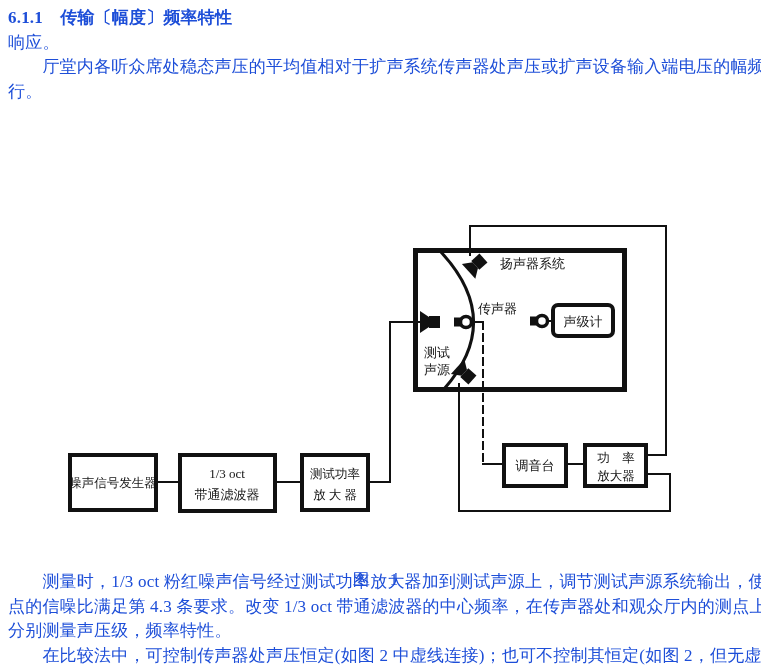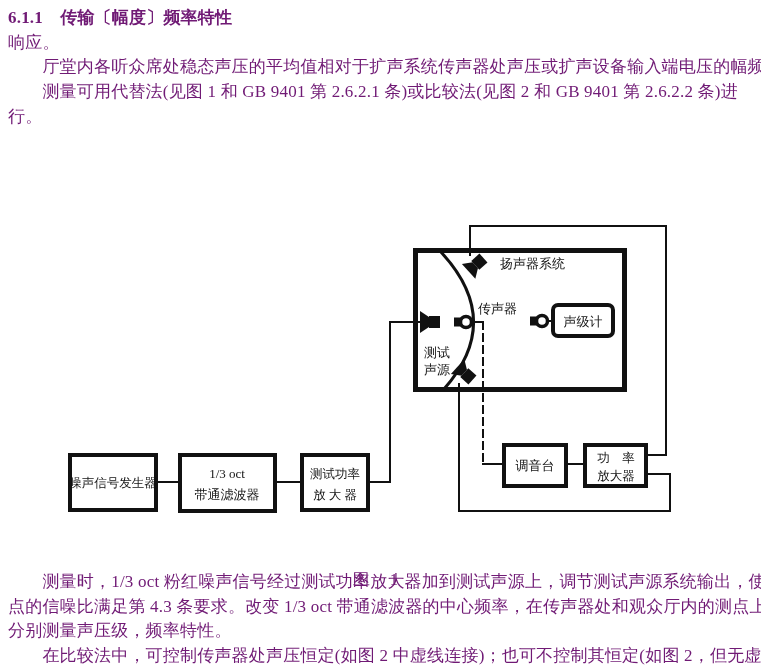--- a/index.html
+++ b/index.html
@@ -1,37 +1,36 @@
 <!DOCTYPE html>
 <html><head>
 <meta charset="utf-8">
 <style>
   html,body{margin:0;padding:0;background:#fff;}
   .page{position:relative;width:761px;height:672px;background:#fff;overflow:hidden;
-        font-family:"Liberation Serif", serif;color:#701a75;}
+        font-family:"Liberation Serif", serif;color:#1d4ed8;}
   .toptext{position:absolute;left:8px;top:6px;width:750px;font-size:17px;line-height:24.7px;}
   .bottext{position:absolute;left:8px;top:570px;width:750px;font-size:17px;line-height:24.6px;}
   .tl{white-space:nowrap;letter-spacing:0.2px;}
   .b{font-weight:bold;}
   .caption{position:absolute;left:310px;top:569px;width:90px;text-align:right;
            font-size:16.5px;letter-spacing:2px;}
   svg text{font-family:"Liberation Serif", serif;fill:#141414;}
   .boxlbl{font-size:12.5px;}
   .roomlbl{font-size:13px;}
 </style>
 </head>
 <body>
 
 <div class="page">
 
   <div class="toptext">
     <div class="tl b">6.1.1　传输〔幅度〕频率特性</div>
     <div class="tl">响应。</div>
     <div class="tl">　　厅堂内各听众席处稳态声压的平均值相对于扩声系统传声器处声压或扩声设备输入端电压的幅频</div>
-    <div class="tl">　　测量可用代替法(见图 1 和 GB 9401 第 2.6.2.1 条)或比较法(见图 2 和 GB 9401 第 2.6.2.2 条)进</div>
     <div class="tl">行。</div>
   </div>
 
   <svg style="position:absolute;left:0;top:218px;" width="761" height="330" viewBox="0 218 761 330" fill="none" stroke-linecap="square">
 
     <rect x="415.5" y="250.5" width="209" height="139" stroke="#111" stroke-width="5"></rect>
 
     <path d="M 440 251 Q 505 320 444 389" stroke="#111" stroke-width="3"></path>
 
     <path d="M156 482 H180" stroke="#111" stroke-width="2"></path>

